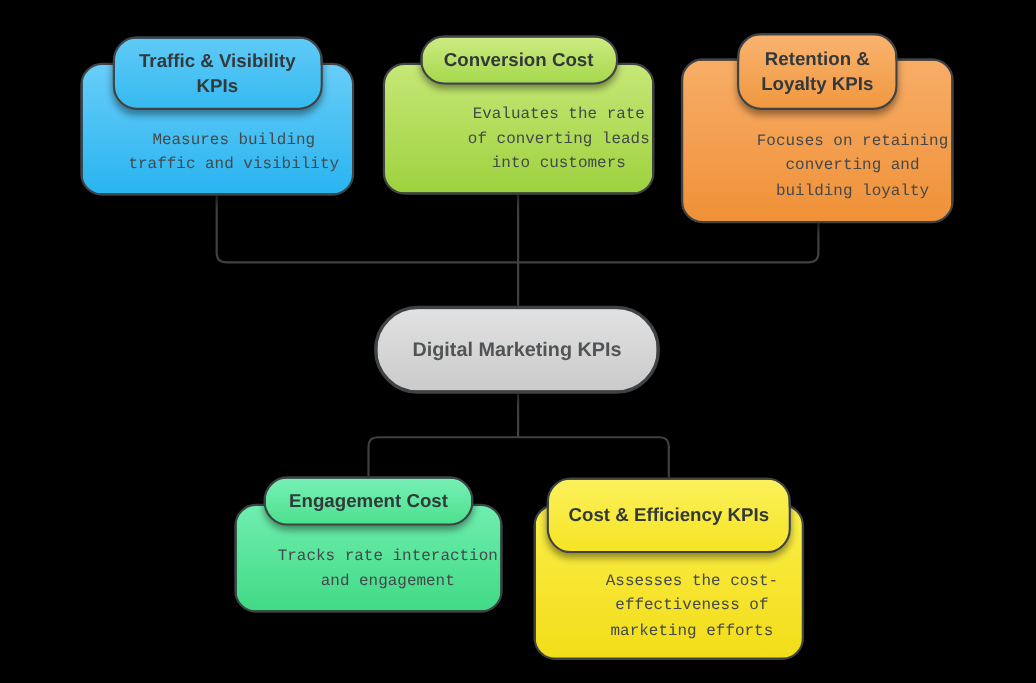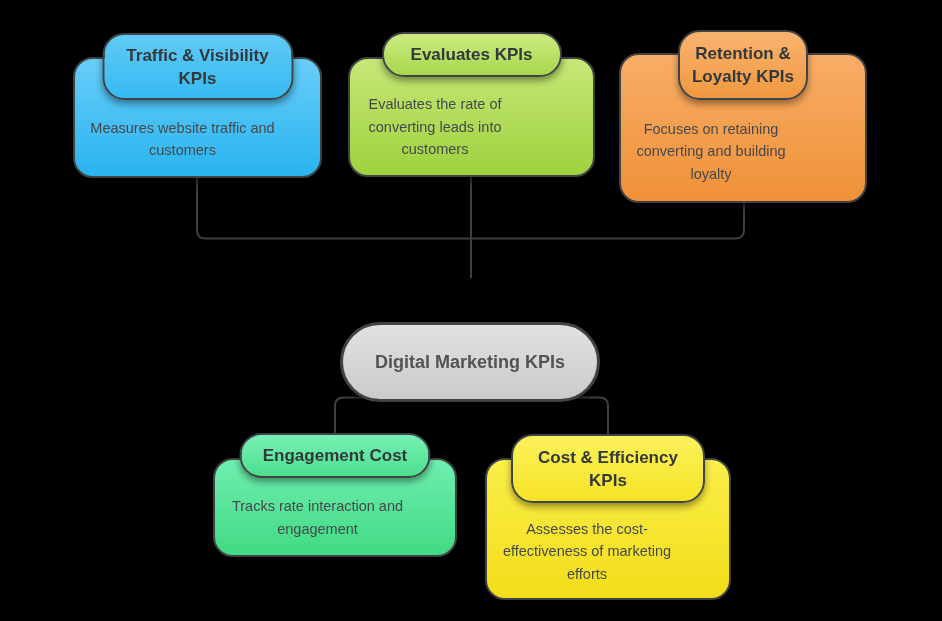--- a/index.html
+++ b/index.html
@@ -12,22 +12,23 @@
   .stage{position:absolute;left:0;top:0;width:942px;height:621px;}
   svg.connectors{position:absolute;left:0;top:0;}
   svg.connectors path{fill:none;stroke:var(--line,#404040);stroke-width:2;}
 
   .card{position:absolute;}
   .card-body{
     position:absolute;left:0;top:0;width:100%;height:100%;
     box-sizing:border-box;
     border:2px solid var(--border,#3f4346);
     border-radius:20px;
-    display:flex;align-items:center;justify-content:flex-start;
+    display:flex;align-items:center;justify-content:flex-end;
     box-shadow:0 5px 9px rgba(0,0,0,.55);
+    font-family:Liberation Mono, monospace;
   }
   .card-header{
     position:absolute;
     box-sizing:border-box;
     border:2px solid var(--border,#3f4346);
     border-radius:22px;
     display:flex;align-items:center;justify-content:center;
     text-align:center;
     font-weight:bold;font-size:17px;line-height:23px;
     color:var(--title-text,#34393c);
@@ -48,73 +49,72 @@
 
   
   .card.conversion{left:348px;top:57px;width:247px;height:120px;}
   .card.conversion .card-body{background:linear-gradient(180deg,var(--conversion-top),var(--conversion-bot));padding-top:20px;}
   .card.conversion .card-header{left:50%;transform:translateX(-50%);top:-25px;width:180px;height:45px;background:linear-gradient(180deg,var(--conversion-hdr-top),var(--conversion-hdr-bot));}
   .card.conversion .card-desc{width:170px;}
 
   
   .card.retention{left:619px;top:53px;width:248px;height:150px;}
   .card.retention .card-body{background:linear-gradient(180deg,var(--retention-top),var(--retention-bot));padding-top:47px;}
-  .card.retention .card-header{left:50%;transform:translateX(-50%);top:-23px;width:130px;height:70px;background:linear-gradient(180deg,var(--retention-hdr-top),var(--retention-hdr-bot));}
+  .card.retention .card-header{left:50%;transform:translateX(-50%);top:-23px;width:146px;height:70px;background:linear-gradient(180deg,var(--retention-hdr-top),var(--retention-hdr-bot));}
   .card.retention .card-desc{width:180px;}
 
   
   .card.engagement{left:213px;top:458px;width:244px;height:99px;}
   .card.engagement .card-body{background:linear-gradient(180deg,var(--engagement-top),var(--engagement-bot));padding-top:20px;}
   .card.engagement .card-header{left:50%;transform:translateX(-50%);top:-25px;width:191px;height:45px;background:linear-gradient(180deg,var(--engagement-hdr-top),var(--engagement-hdr-bot));}
   .card.engagement .card-desc{width:205px;}
 
   
   .card.cost{left:485px;top:458px;width:246px;height:142px;}
   .card.cost .card-body{background:linear-gradient(180deg,var(--cost-top),var(--cost-bot));padding-top:45px;}
-  .card.cost .card-header{left:50%;transform:translateX(-50%);top:-24px;width:194px;height:69px;background:linear-gradient(180deg,var(--cost-hdr-top),var(--cost-hdr-bot));}
+  .card.cost .card-header{left:50%;transform:translateX(-50%);top:-24px;width:222px;height:69px;background:linear-gradient(180deg,var(--cost-hdr-top),var(--cost-hdr-bot));}
   .card.cost .card-desc{width:200px;}
 
   
   .root-node{
     position:absolute;left:340px;top:278px;width:260px;height:80px;
     box-sizing:border-box;
     border:3px solid var(--border,#3f4346);
     border-radius:40px;
     background:linear-gradient(180deg,var(--root-top),var(--root-bot));
     display:flex;align-items:center;justify-content:center;
     font-weight:bold;font-size:18px;
     color:var(--root-text,#515456);
     box-shadow:0 5px 9px rgba(0,0,0,.55);
-    margin-top:44px;
   }
 </style>
 </head>
 <body>
 
 <div class="stage">
 
   <svg class="connectors" width="942" height="621" viewBox="0 0 942 621">
     <path d="M197,178 L197,230 Q197,238.5 205.5,238.5 L735.5,238.5 Q744,238.5 744,230 L744,203"></path>
     <path d="M471,177 L471,278"></path>
     <path d="M471,358 L471,397.5"></path>
     <path d="M335,433 L335,406 Q335,397.5 343.5,397.5 L599.5,397.5 Q608,397.5 608,406 L608,434"></path>
   </svg>
 
   <div class="card traffic">
     <div class="card-body">
-      <div class="card-desc">Measures website traffic and customers</div>
+      <div class="card-desc">Measures building traffic and visibility</div>
     </div>
     <div class="card-header">Traffic &amp; Visibility KPIs</div>
   </div>
 
   <div class="card conversion">
     <div class="card-body">
       <div class="card-desc">Evaluates the rate of converting leads into customers</div>
     </div>
-    <div class="card-header">Evaluates KPIs</div>
+    <div class="card-header">Conversion Cost</div>
   </div>
 
   <div class="card retention">
     <div class="card-body">
       <div class="card-desc">Focuses on retaining converting and building loyalty</div>
     </div>
     <div class="card-header">Retention &amp; Loyalty KPIs</div>
   </div>
 
   <div class="root-node">Digital Marketing KPIs</div>

